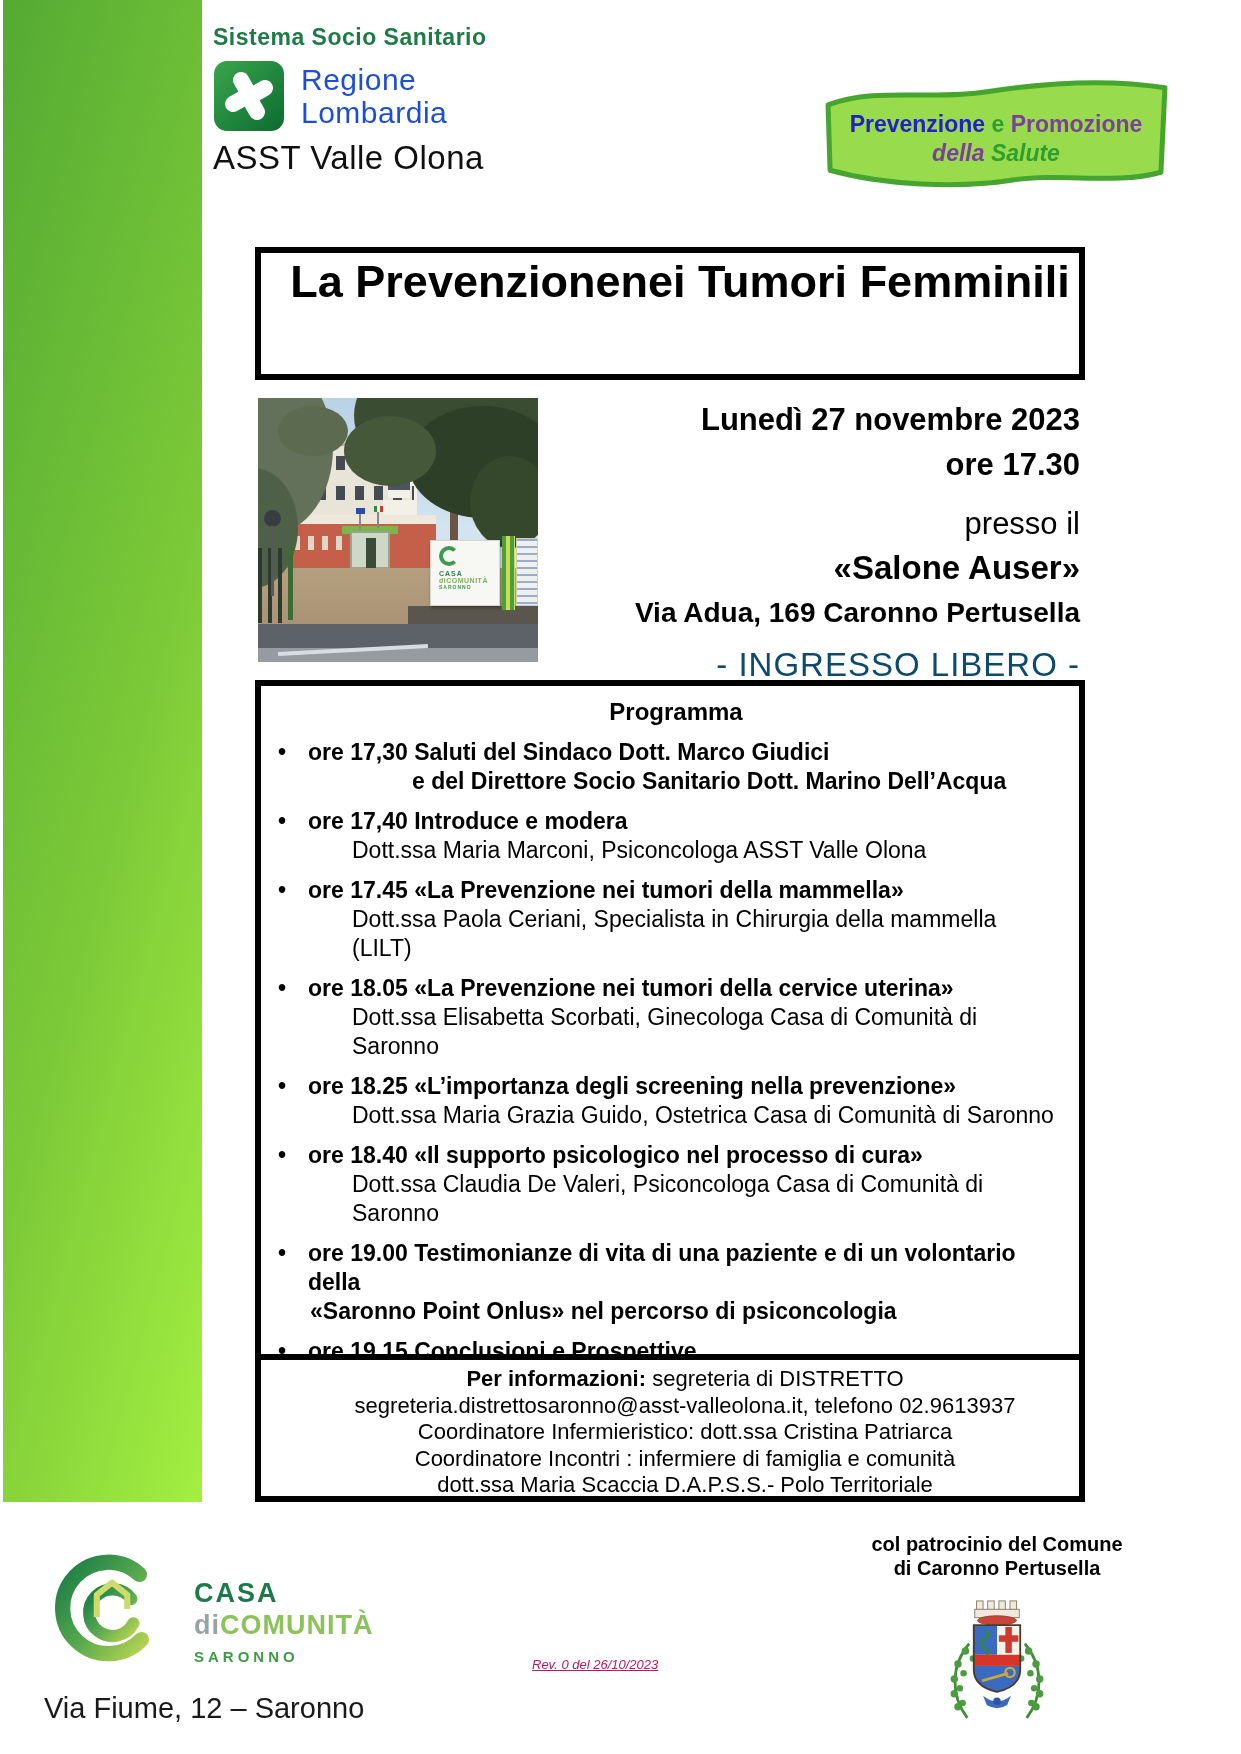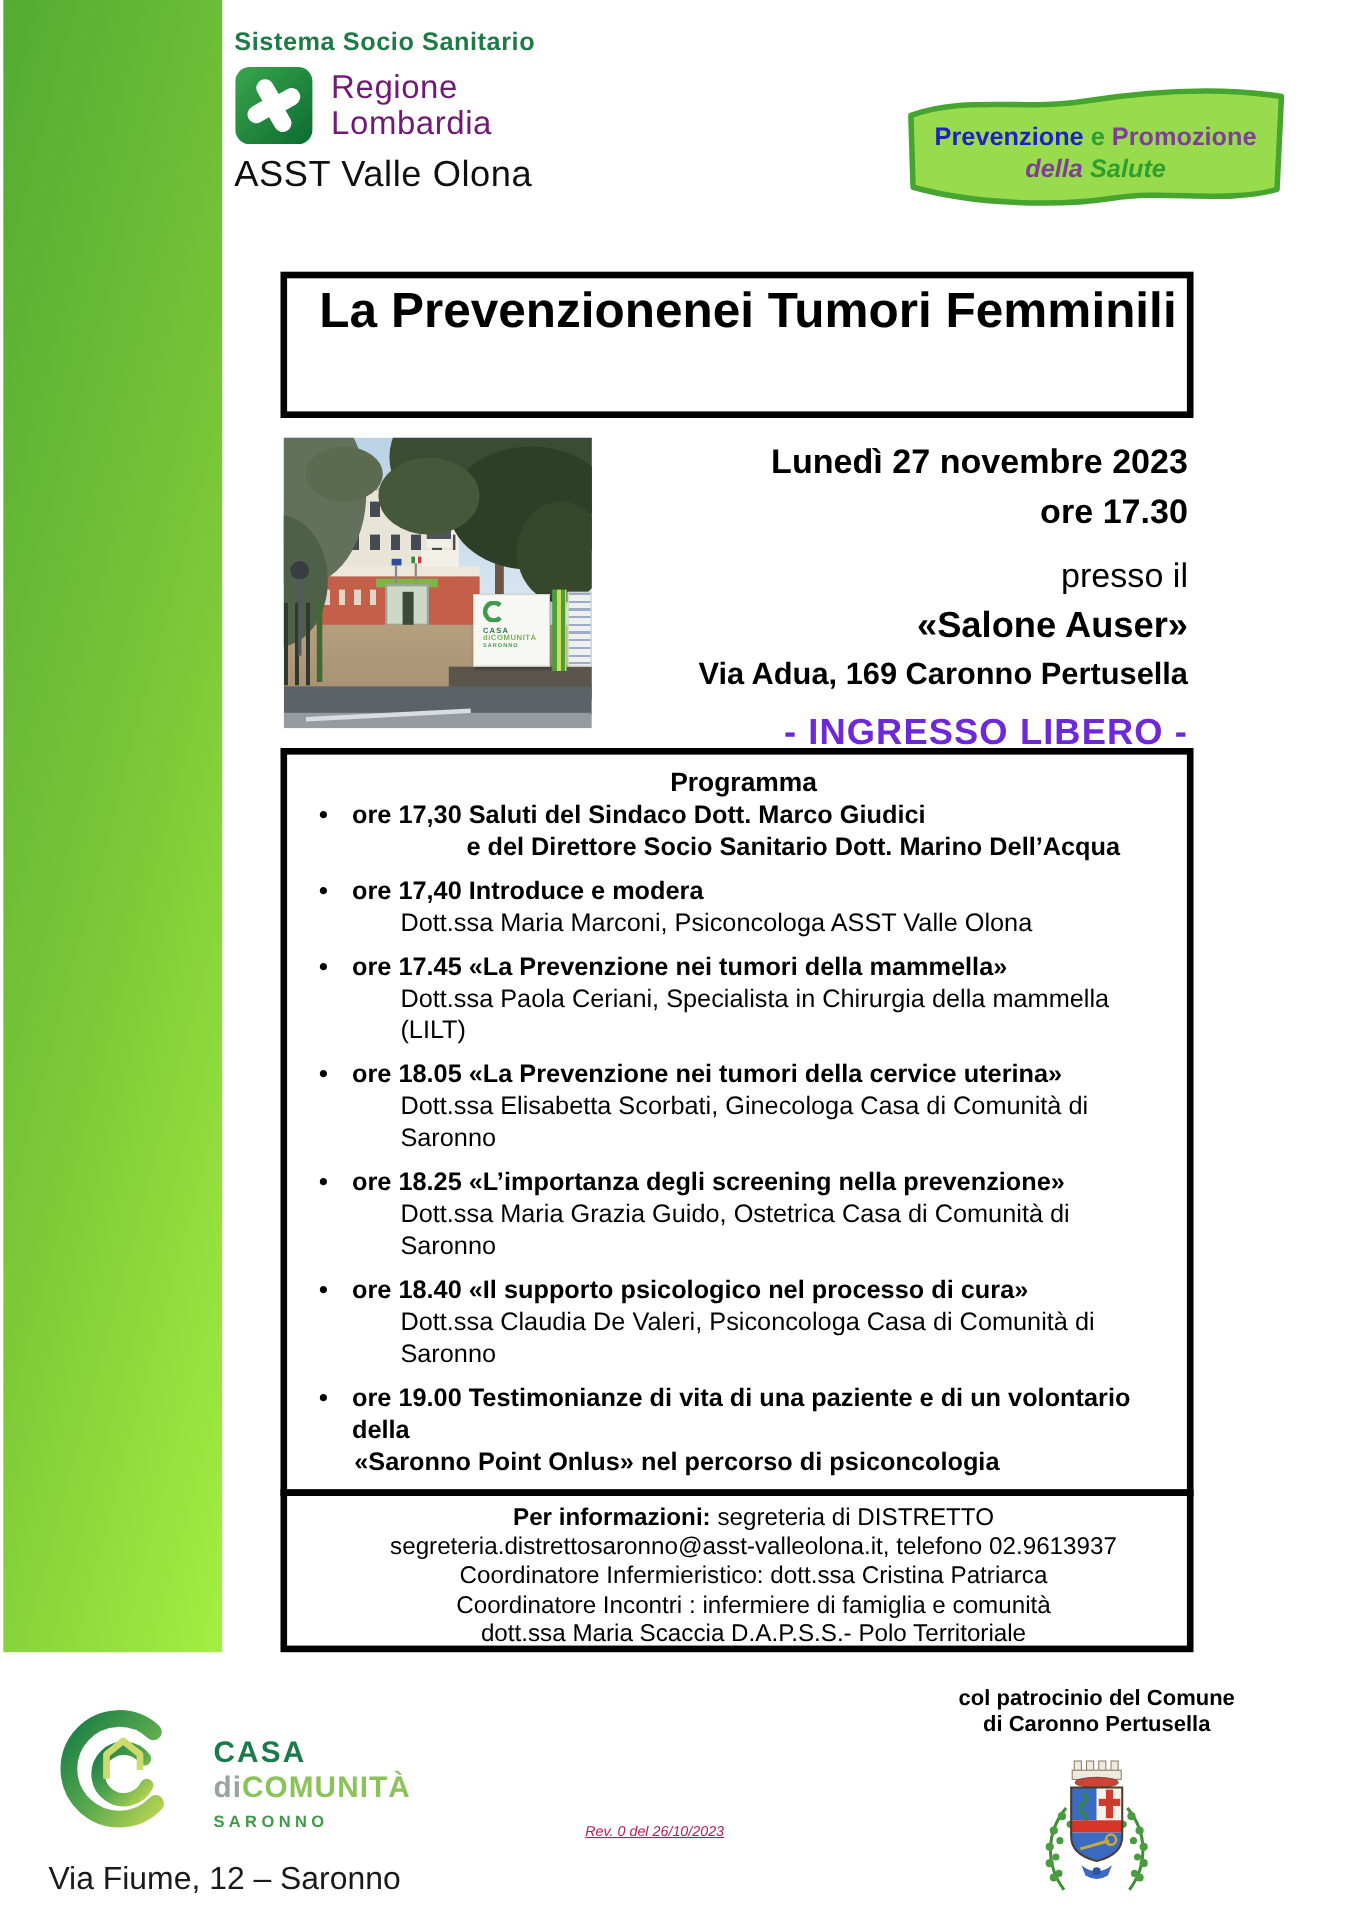--- a/index.html
+++ b/index.html
@@ -10,21 +10,21 @@
   }
   
   .side-bar{position:absolute;left:3px;top:0;width:199px;height:1502px;
     background:linear-gradient(105deg,#54ab33 0%,#7cc938 55%,#a3ef41 100%);}
 
   
   .brand{position:absolute;left:213px;top:24px;width:460px;}
   .sys-label{color:#1e7b46;font-size:23px;font-weight:600;letter-spacing:.5px;}
   .logo-row{display:flex;align-items:center;gap:16px;margin-top:9px;}
   .rl-mark{width:72px;height:72px;display:block;}
-  .region-name{font-size:30px;line-height:33px;font-weight:500;letter-spacing:.5px;color:#701a75;}
+  .region-name{font-size:30px;line-height:33px;font-weight:500;letter-spacing:.5px;color:#1d4ed8;}
   .asst{font-size:33px;letter-spacing:.5px;margin-top:7px;color:#101010;}
   .direction{font-size:21px;font-weight:bold;line-height:26px;margin-top:14px;}
 
   
   .ribbon{position:absolute;left:818px;top:72px;width:356px;height:124px;}
   .ribbon svg{position:absolute;inset:0;width:100%;height:100%;}
   .ribbon-text{position:absolute;inset:0;display:flex;flex-direction:column;align-items:center;
     justify-content:center;padding-top:10px;font-size:23px;font-weight:bold;line-height:29px;}
   .rb-blue{color:#2121c4;} .rb-green{color:#2f9e2f;} .rb-purple{color:#7d3f98;}
   .rb-ital{font-style:italic;}
@@ -83,27 +83,27 @@
     border:1px solid #c9cdc9;
     background-image:repeating-linear-gradient(180deg,rgba(90,115,170,.55) 0 2px,transparent 2px 7px);}
 
   
   .event{position:absolute;left:570px;top:402px;width:510px;text-align:right;}
   .ev-date{font-size:31px;font-weight:bold;}
   .ev-time{font-size:31px;font-weight:bold;margin-top:9px;}
   .ev-intro{font-size:31px;margin-top:23px;}
   .ev-name{font-size:33px;font-weight:bold;margin-top:7px;}
   .ev-addr{font-size:28px;font-weight:bold;margin-top:10px;}
-  .ev-free{font-size:33px;font-weight:bold;color:#6d28d9;margin-top:17px;letter-spacing:1px;}
+  .ev-free{font-size:33px;font-weight:normal;color:#0c4a6e;margin-top:17px;letter-spacing:1px;}
 
   
   .program-box{position:absolute;left:255px;top:680px;width:830px;height:680px;
     border:6px solid #000;display:flex;flex-direction:column;padding:12px 18px 12px 0;overflow:hidden;}
   .prog-heading{font-weight:bold;font-size:24px;text-align:center;padding-left:30px;}
-  .prog-list{margin-top:0;padding-left:12px;}
+  .prog-list{margin-top:12px;}
   .prog-item{margin-bottom:11px;}
   .pl{font-size:23px;line-height:29px;}
   .pl-t{font-weight:bold;padding-left:47px;position:relative;}
   .pl-t::before{content:"\2022";position:absolute;left:17px;font-weight:bold;}
   .pl-t2{font-weight:bold;padding-left:151px;}
   .pl-tw{font-weight:bold;padding-left:49px;}
   .pl-sub{padding-left:91px;}
 
   
   .info-box{position:absolute;left:255px;top:1354px;width:830px;height:148px;

